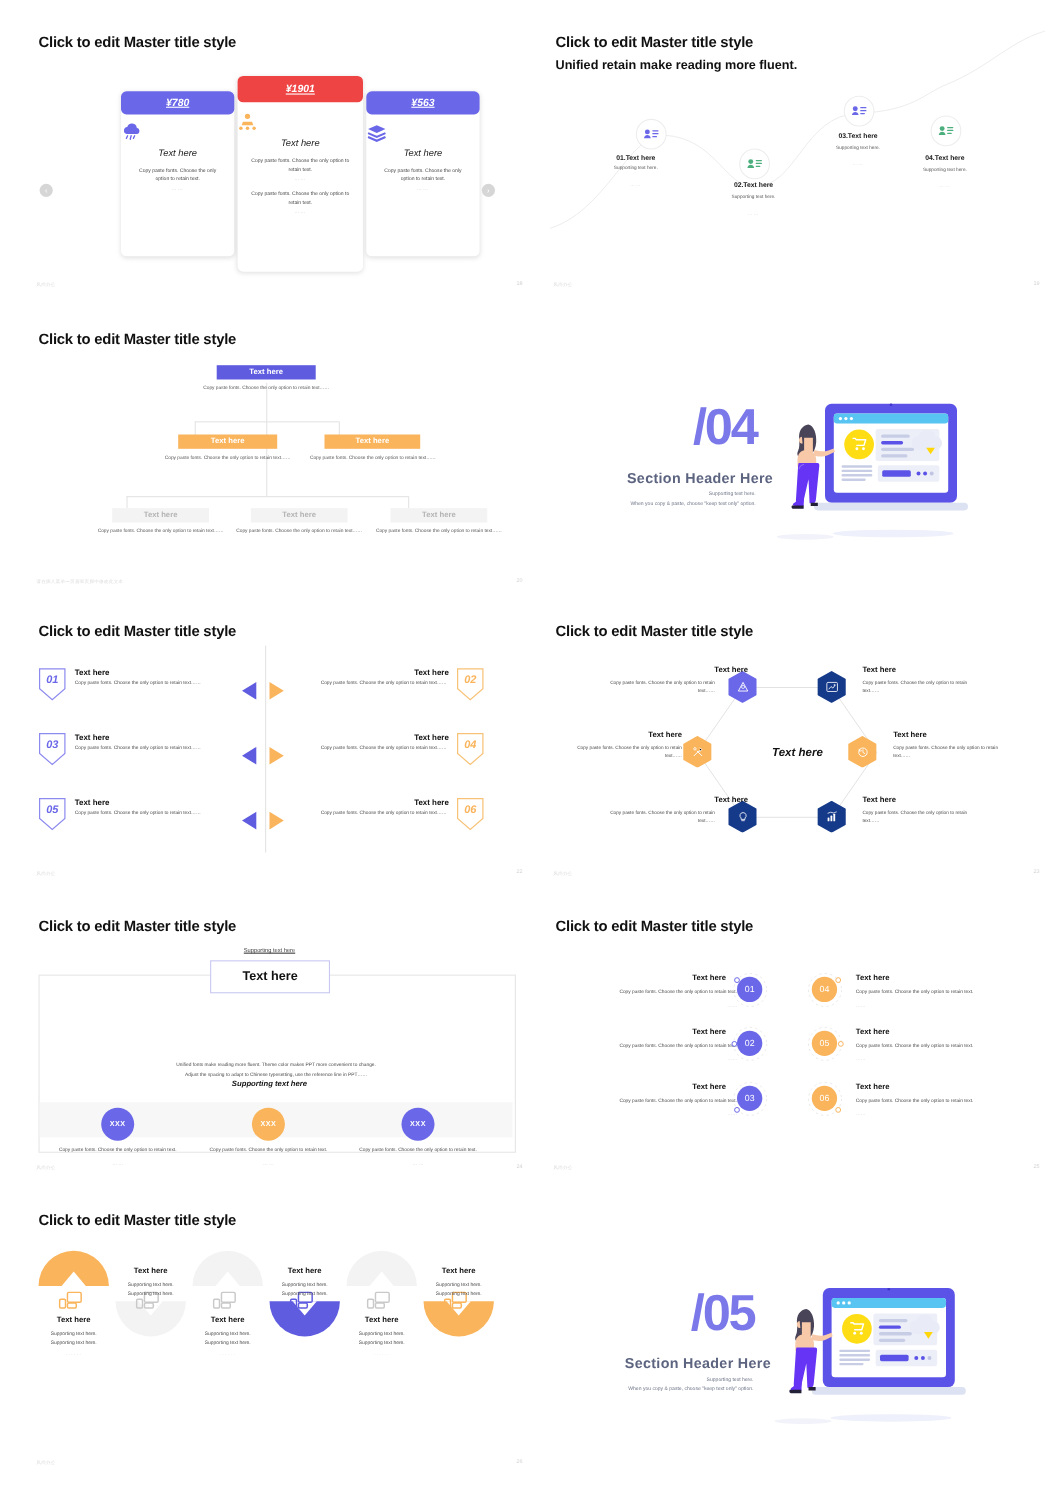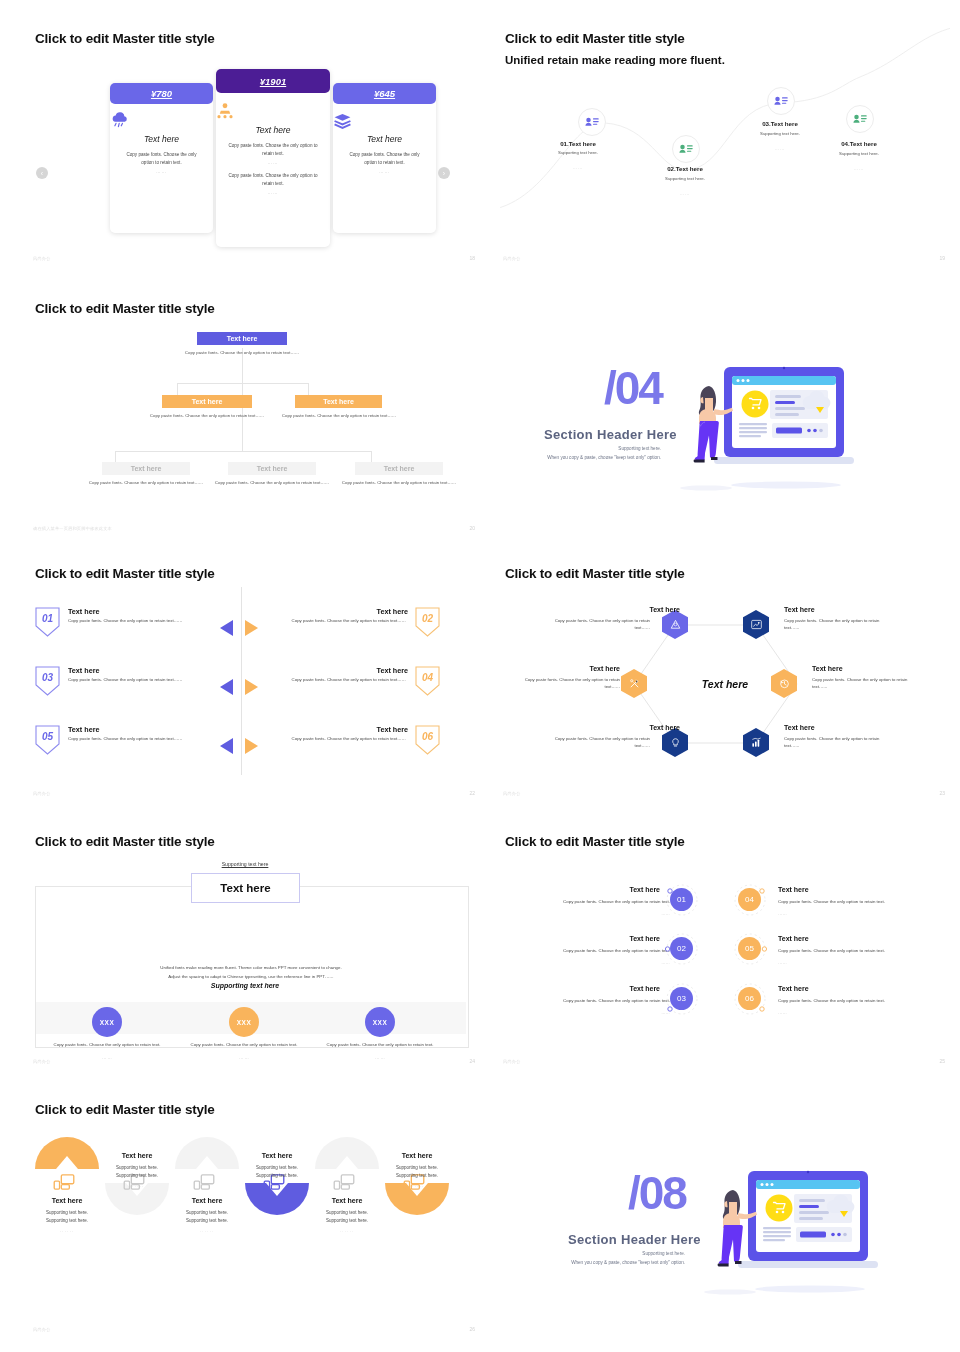--- a/index.html
+++ b/index.html
@@ -104,41 +104,41 @@
               <path d="M7 13l-1.4 3M11 13l-1 4M15 13l-1.4 3"></path>
             </g>
           </svg>
     </div>
     <div class="ptitle">Text here</div>
     <div class="pbody">Copy paste fonts. Choose the only option to retain text.</div>
     <div class="pdots">……</div>
   </div>
 
   <div class="pcard" style="left:186px;top:44px;width:114px;height:178px;">
-    <div class="phead" style="background:#4c1d95;height:24px;">¥1901</div>
+    <div class="phead" style="background:#ef4444;height:24px;">¥1901</div>
     <div class="picon">
       <svg width="18" height="18" viewBox="0 0 24 24">
             <circle cx="12" cy="5" r="3.2" fill="#F9B45C"></circle>
             <path d="M6.5 11.5h11l1.6 4.2H4.9z" fill="#F9B45C"></path>
             <g fill="#F9B45C">
               <circle cx="4" cy="19.5" r="2.1"></circle>
               <circle cx="12" cy="19.5" r="2.1"></circle>
               <circle cx="20" cy="19.5" r="2.1"></circle>
             </g>
           </svg>
     </div>
     <div class="ptitle">Text here</div>
     <div class="pbody">Copy paste fonts. Choose the only option to retain text.</div>
     <div class="pdots">……</div>
     <div class="pbody" style="margin-top:7px;">Copy paste fonts. Choose the only option to retain text.</div>
     <div class="pdots">……</div>
   </div>
 
   <div class="pcard" style="left:303px;top:58px;width:103px;height:150px;">
-    <div class="phead" style="background:#6A67E8;">¥645</div>
+    <div class="phead" style="background:#6A67E8;">¥563</div>
     <div class="picon">
       <svg width="19" height="16" viewBox="0 0 24 20">
             <path d="M12 1l10 4.4-10 4.4L2 5.4z" fill="#6A67E8"></path>
             <path d="M2 10l10 4.4L22 10" stroke="#6A67E8" stroke-width="2.4" fill="none"></path>
             <path d="M2 14.4L12 18.8l10-4.4" stroke="#6A67E8" stroke-width="2.4" fill="none"></path>
           </svg>
     </div>
     <div class="ptitle">Text here</div>
     <div class="pbody">Copy paste fonts. Choose the only option to retain text.</div>
     <div class="pdots">……</div>
@@ -238,21 +238,21 @@
   <div class="tdesc" style="left:56px;top:184px;width:120px;">Copy paste fonts. Choose the only option to retain text……</div>
   <div class="tbox gray" style="left:198px;top:167px;width:88px;">Text here</div>
   <div class="tdesc" style="left:182px;top:184px;width:120px;">Copy paste fonts. Choose the only option to retain text……</div>
   <div class="tbox gray" style="left:325px;top:167px;width:88px;">Text here</div>
   <div class="tdesc" style="left:309px;top:184px;width:120px;">Copy paste fonts. Choose the only option to retain text……</div>
 
   <div class="footer-l">请在插入菜单一页眉和页脚中修改此文本</div>
   <div class="footer-r">20</div>
 </div>
 
-<div class="slide" style="left:476px;top:295px;">
+<div class="slide" style="left:502px;top:295px;">
   <div class="secnum" style="left:128px;top:70px;">/04</div>
   <div class="sechead" style="left:68px;top:132px;">Section Header Here</div>
   <div class="secsub" style="left:20px;top:150px;width:165px;">Supporting text here.</div>
   <div class="secsub" style="left:20px;top:159px;width:165px;">When you copy &amp; paste, choose "keep text only" option.</div>
 
   <svg style="position:absolute;left:200px;top:70px;" width="190" height="135" viewBox="0 0 190 135">
     <ellipse cx="110" cy="120" rx="55" ry="3.4" fill="#eef0fb"></ellipse>
     <ellipse cx="30" cy="123" rx="26" ry="2.6" fill="#f2f3fa"></ellipse>
     <rect x="48" y="2" width="120" height="90" rx="6" fill="#5B53E8"></rect>
     <rect x="56" y="11" width="104" height="72" rx="3" fill="#ffffff"></rect>
@@ -624,21 +624,21 @@
   <div class="dv-t" style="left:349px;top:56px;">Text here</div>
   <div class="dv-d" style="left:349px;top:68px;">Supporting text here.</div>
   <div class="dv-d" style="left:349px;top:76px;">Supporting text here.</div>
   <div class="dv-o" style="left:349px;top:88px;color:#d8d8d8;">······</div>
 
   <div class="footer-l">风尚办公</div>
   <div class="footer-r">26</div>
 </div>
 
 <div class="slide" style="left:500px;top:1096px;">
-  <div class="secnum" style="left:128px;top:74px;">/08</div>
+  <div class="secnum" style="left:128px;top:74px;">/05</div>
   <div class="sechead" style="left:68px;top:136px;">Section Header Here</div>
   <div class="secsub" style="left:20px;top:154px;width:165px;">Supporting text here.</div>
   <div class="secsub" style="left:20px;top:163px;width:165px;">When you copy &amp; paste, choose "keep text only" option.</div>
 
   <svg style="position:absolute;left:200px;top:73px;" width="190" height="135" viewBox="0 0 190 135">
     <ellipse cx="110" cy="120" rx="55" ry="3.4" fill="#eef0fb"></ellipse>
     <ellipse cx="30" cy="123" rx="26" ry="2.6" fill="#f2f3fa"></ellipse>
     <rect x="48" y="2" width="120" height="90" rx="6" fill="#5B53E8"></rect>
     <rect x="56" y="11" width="104" height="72" rx="3" fill="#ffffff"></rect>
     <rect x="56" y="11" width="104" height="9" rx="3" fill="#57C4F2"></rect>

